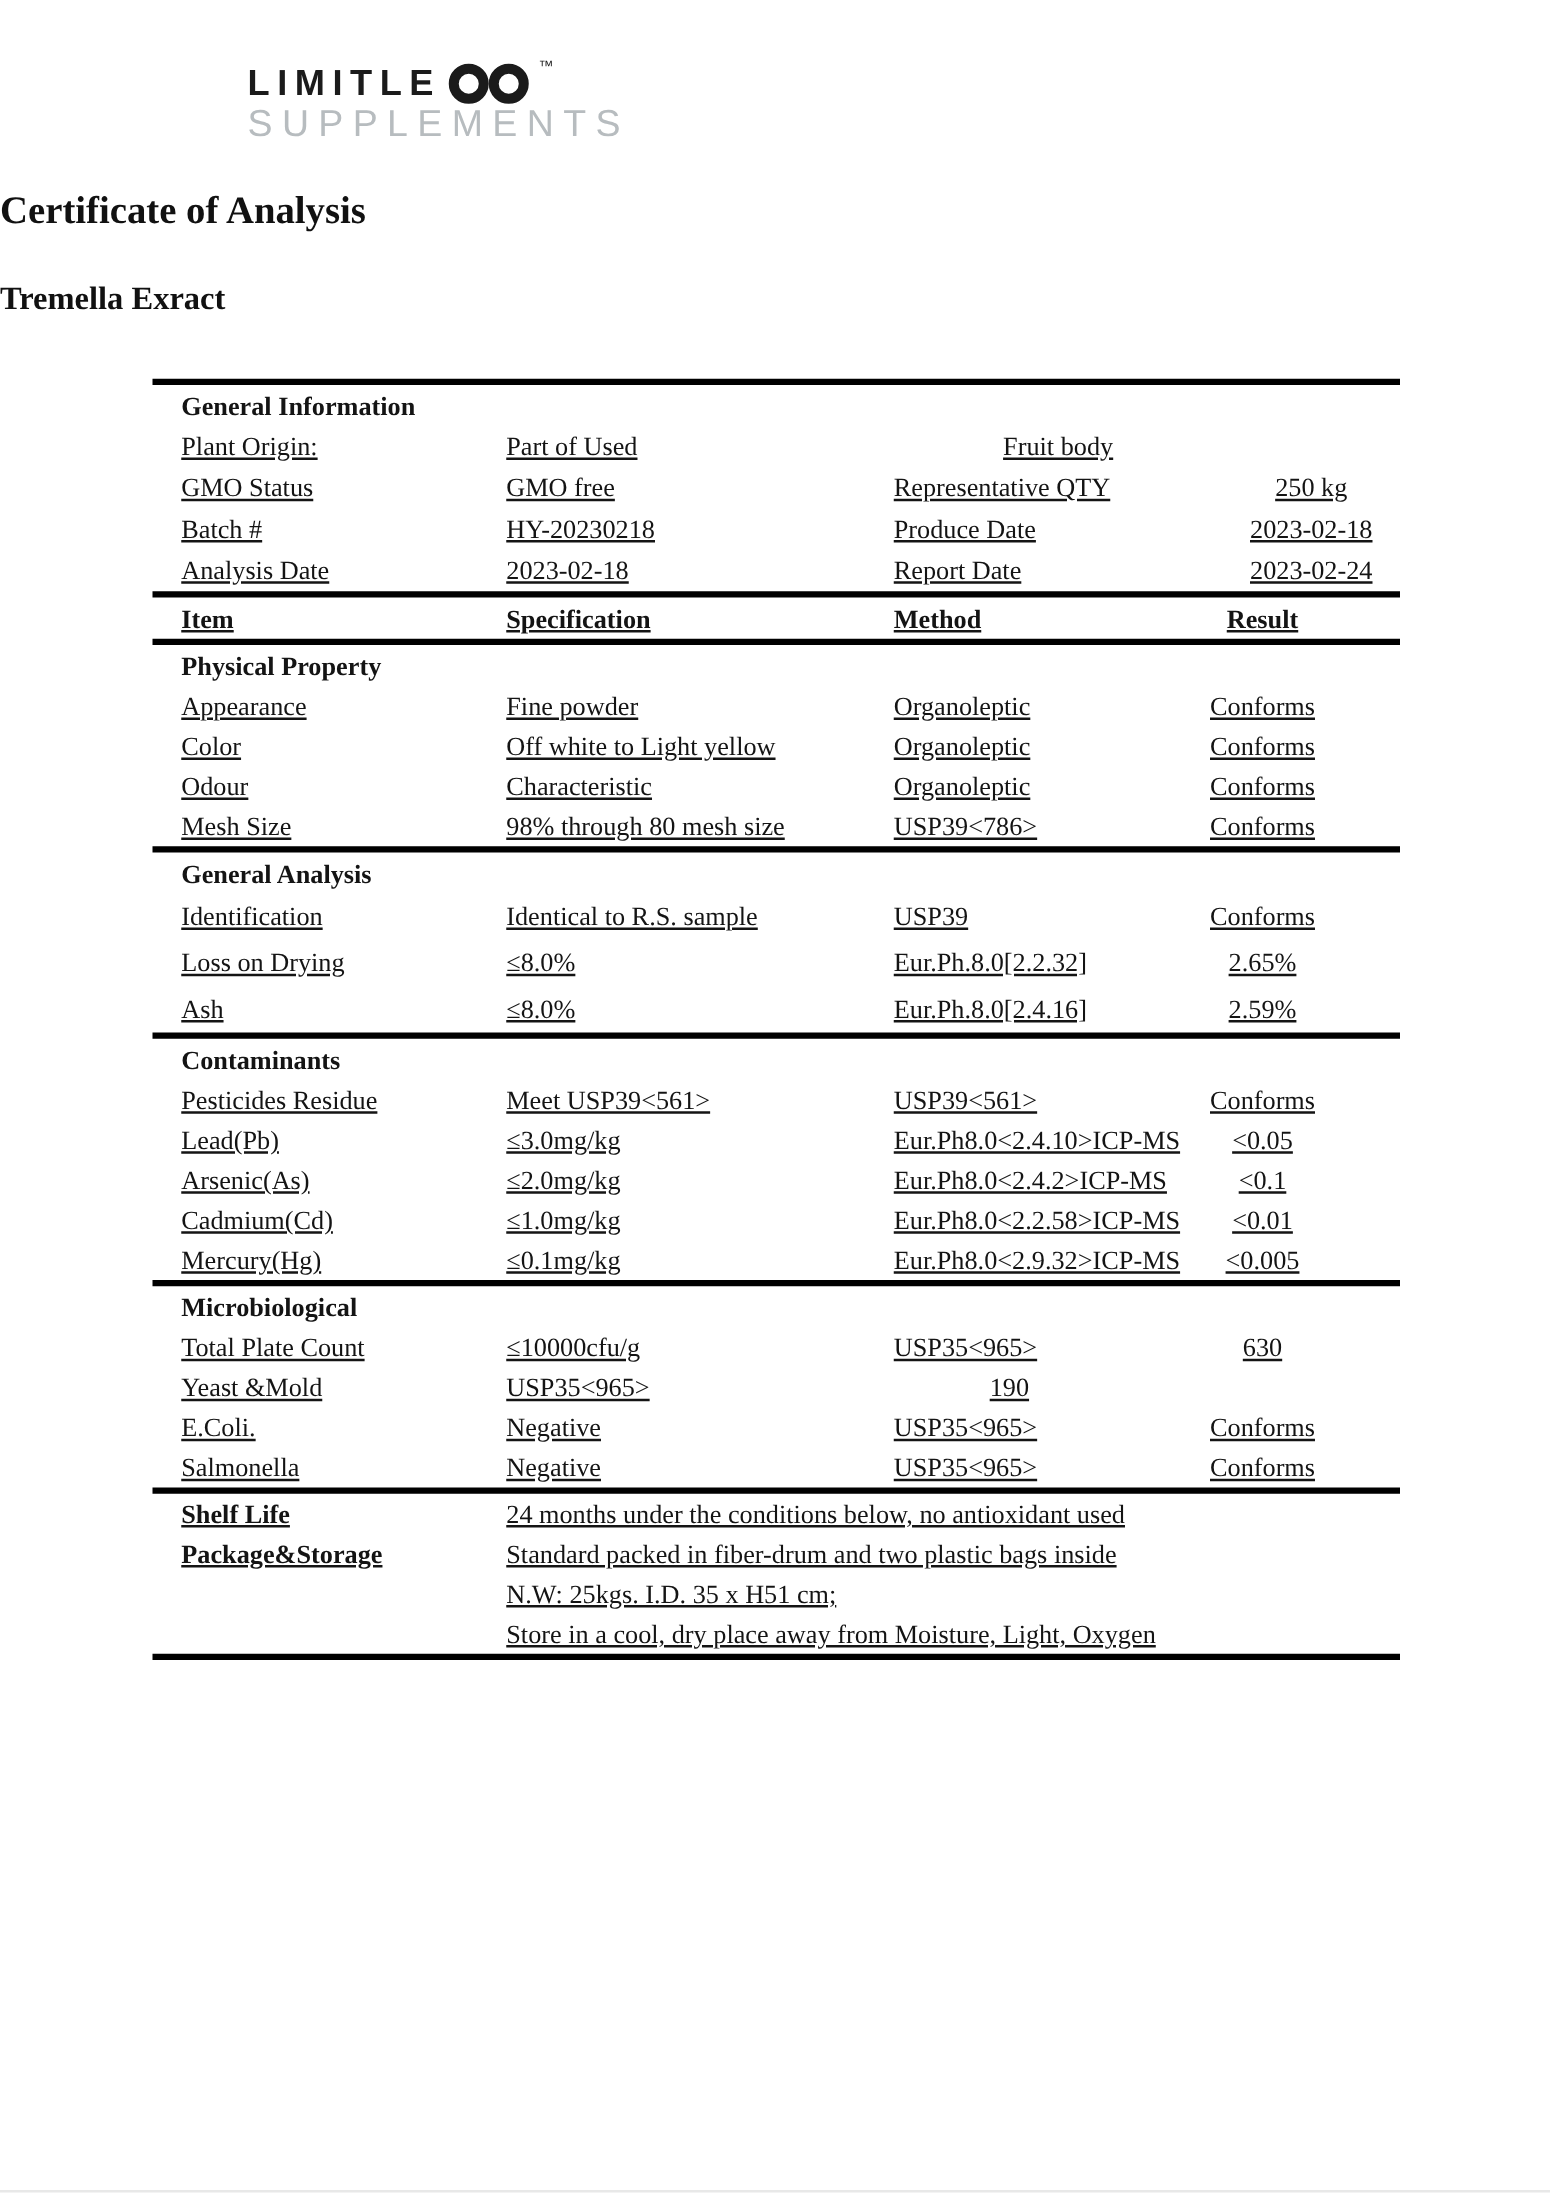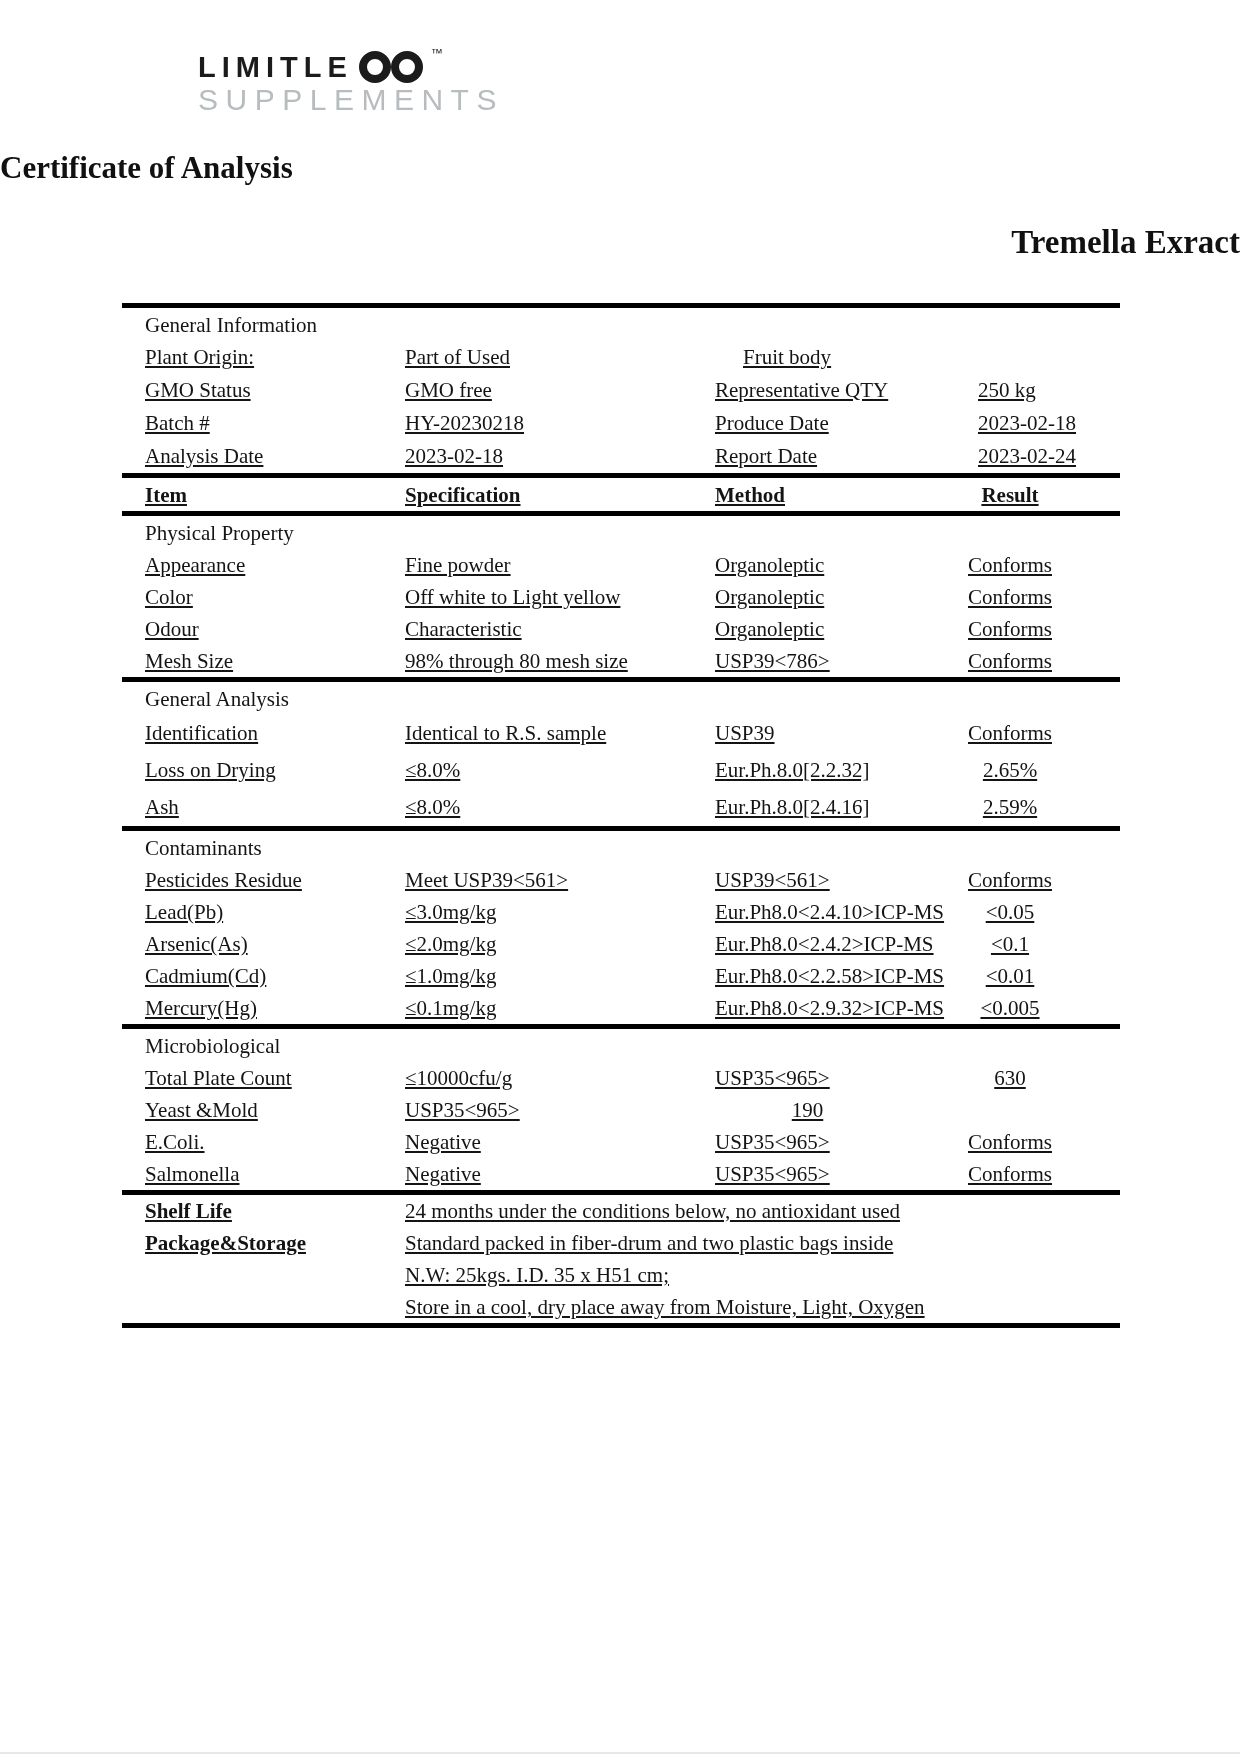--- a/index.html
+++ b/index.html
@@ -34,48 +34,48 @@
   }
 
   
   .title {
     position:absolute; top:150px; left:0; width:100%;
     margin:0; text-align:left;
     font-size:31px; font-weight:bold; color:#111;
   }
   .subtitle {
     position:absolute; top:224px; left:0; width:100%;
-    margin:0; text-align:right;
-    font-size:33px; font-weight:bold; color:#111;
+    margin:0; text-align:left;
+    font-size:26px; font-weight:bold; color:#111;
   }
 
   
   .doc { position:absolute; left:122px; top:303px; width:998px; }
   .rule { height:5px; background:#000; }
 
   .sec-head {
     height:33px; line-height:35px;
     padding-left:23px;
-    font-size:21px; font-weight:normal;
+    font-size:21px; font-weight:bold;
     white-space:nowrap;
   }
   .row {
     display:grid;
     grid-template-columns:260px 310px 185px 1fr;
     padding-left:23px;
     height:32px; line-height:32px;
     font-size:21px;
     text-decoration:underline;
   }
   .row span { white-space:nowrap; }
   .ga-row { height:37px; line-height:37px; }
   .gi-row { grid-template-columns:260px 310px 235px 1fr; height:33px; line-height:33px; }
   .head-row { font-weight:bold; height:33px; line-height:34px; }
   .c4 { text-align:center; }
-  .gi-row .c4 { text-align:left;margin-left:28px; }
+  .gi-row .c4 { text-align:center;margin-left:28px; }
   .foot-row { grid-template-columns:260px 1fr; }
   .foot-label { font-weight:bold; }
 </style>
 </head>
 <body>
 
 <div class="page">
 
   <div class="logo">
     <div class="brand-line">

